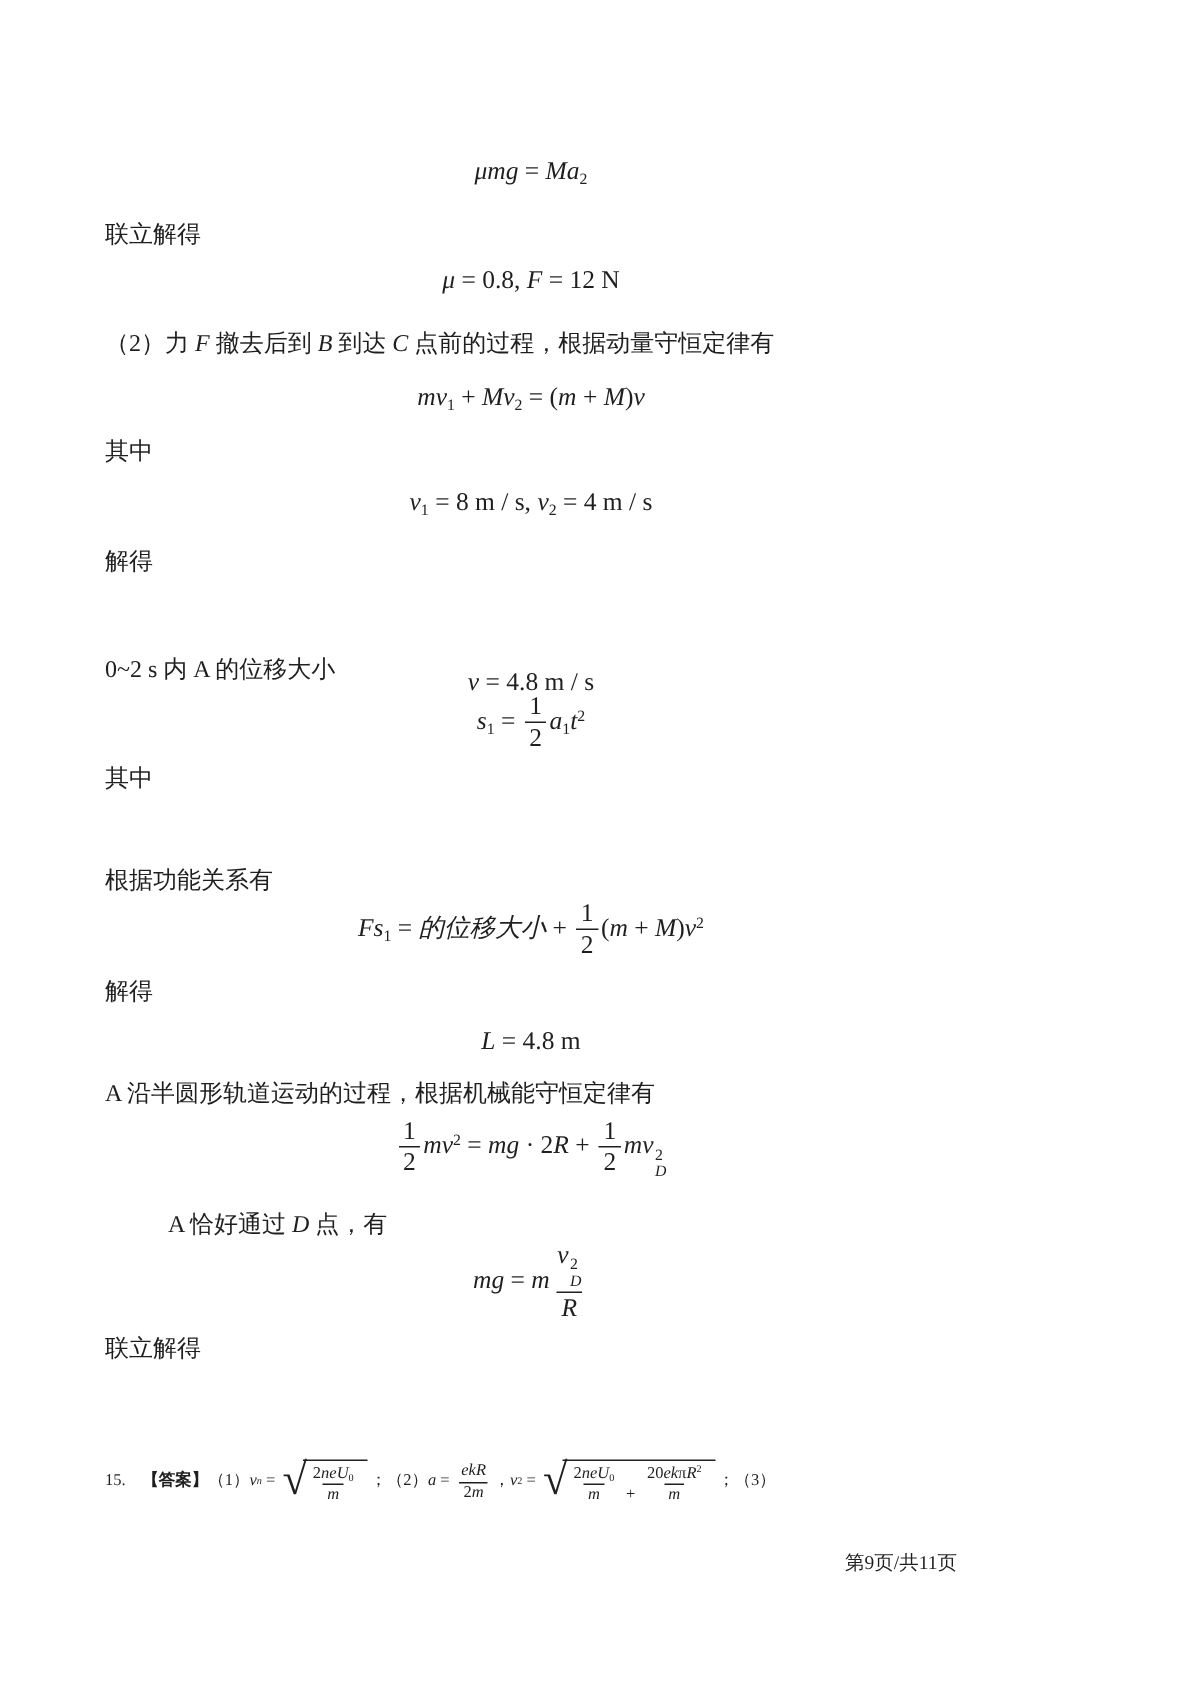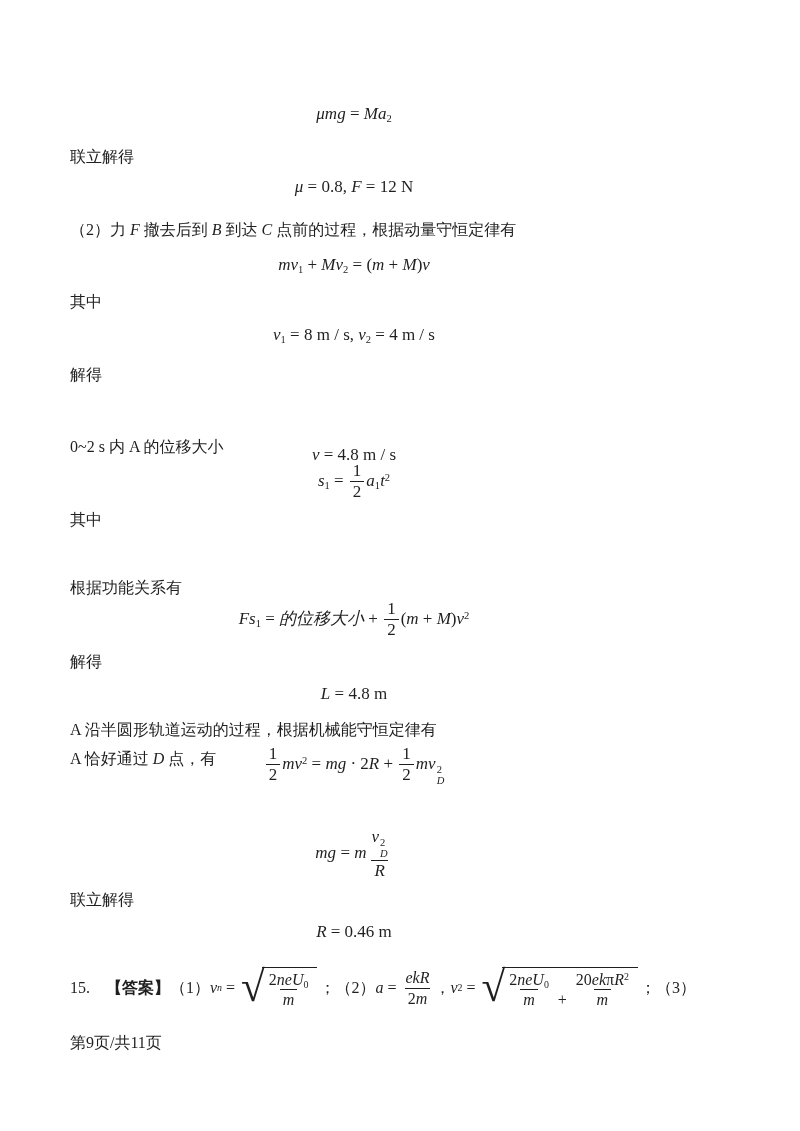--- a/index.html
+++ b/index.html
@@ -4,22 +4,22 @@
 <style>
   html,body{margin:0;padding:0;background:#ffffff;}
   body{width:800px;height:1131px;overflow:hidden;}
   .page{
     position:relative;width:708px;height:1131px;background:#ffffff;
     font-family:"Liberation Serif","DejaVu Serif",serif;color:#1f1f1f;
   }
   .block{position:absolute;left:70px;right:70px;}
   .text-line{font-size:16px;line-height:1.35;text-align:left;}
   .eq-line{font-size:17px;line-height:1.2;text-align:center;}
-  .answer-line{font-size:16px;line-height:1.2;display:flex;align-items:center;white-space:nowrap;right:10px;}
-  .footer-line{font-size:16px;text-align:left;}
+  .answer-line{font-size:11px;line-height:1.2;display:flex;align-items:center;white-space:nowrap;right:10px;}
+  .footer-line{font-size:13px;text-align:right;}
   .rm{font-style:normal;white-space:pre;}
   .it{font-style:italic;white-space:pre;}
   .bold{font-weight:bold;}
   sub,sup{font-size:0.62em;line-height:0;white-space:pre;}
   sub{vertical-align:-0.32em;}
   sup{vertical-align:0.5em;}
   .frac{display:inline-flex;flex-direction:column;align-items:center;vertical-align:middle;margin:0 2px;line-height:1.2;text-align:center;}
   .frac .num{display:block;padding:0 3px;white-space:pre;}
   .frac .den{display:block;border-top:1px solid #1f1f1f;padding:0 3px;white-space:pre;}
   .ss{display:inline-flex;flex-direction:column;align-items:flex-start;font-size:0.62em;line-height:1.05;vertical-align:-0.42em;margin-left:1px;}
@@ -59,27 +59,26 @@
   <div class="block eq-line" style="top:744px;"><span class="frac">
         <span class="num"><span class="rm">1</span></span>
         <span class="den"><span class="rm">2</span></span>
       </span><span class="it">mv</span><sup class="rm">2</sup><span class="rm"> = </span><span class="it">mg</span><span class="rm"> · 2</span><span class="it">R</span><span class="rm"> + </span><span class="frac">
         <span class="num"><span class="rm">1</span></span>
         <span class="den"><span class="rm">2</span></span>
       </span><span class="it">mv</span><span class="ss">
         <span class="ss-sup">2</span>
         <span class="ss-sub">D</span>
       </span></div>
-  <div class="block text-line" style="top:748px;"><span class="rm">A 恰好通过 </span><span class="it">D</span><span class="rm"> 点，有</span></div>
+  <div class="block text-line" style="top:806px;margin-left:42px;"><span class="rm">A 恰好通过 </span><span class="it">D</span><span class="rm"> 点，有</span></div>
   <div class="block eq-line" style="top:827px;"><span class="it">mg</span><span class="rm"> = </span><span class="it">m</span><span class="frac">
         <span class="num"><span class="it">v</span><span class="ss"><span class="ss-sup">2</span><span class="ss-sub">D</span></span></span>
         <span class="den"><span class="it">R</span></span>
       </span></div>
   <div class="block text-line" style="top:889px;"><span class="rm">联立解得</span></div>
-  <div class="block eq-line" style="top:922px;"><span class="it">R</span><span class="rm"> = 0.46 m</span></div>
   <div class="block answer-line" style="top:957px;height:62px;">
       <span class="rm">15.　</span>
       <span class="rm bold">【答案】</span>
       <span class="rm">（1）</span>
       <span class="it">v</span>
       <sub class="it">n</sub>
       <span class="rm"> = </span>
       <span class="sqrt">
         <span class="sqrt-sym">√</span>
         <span class="sqrt-body">

